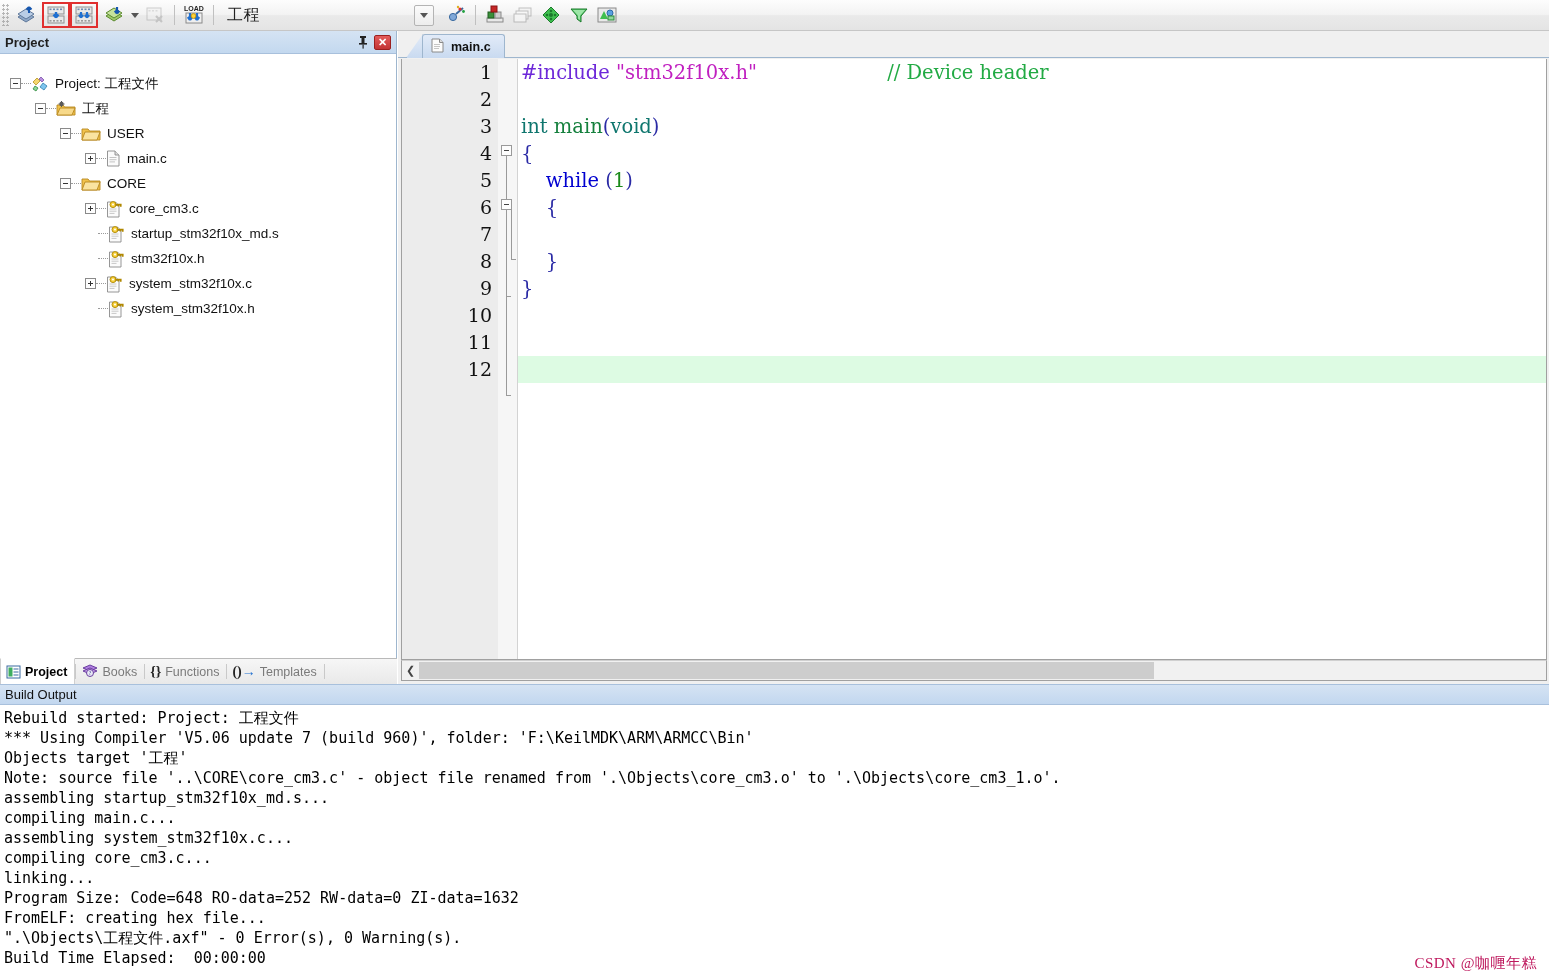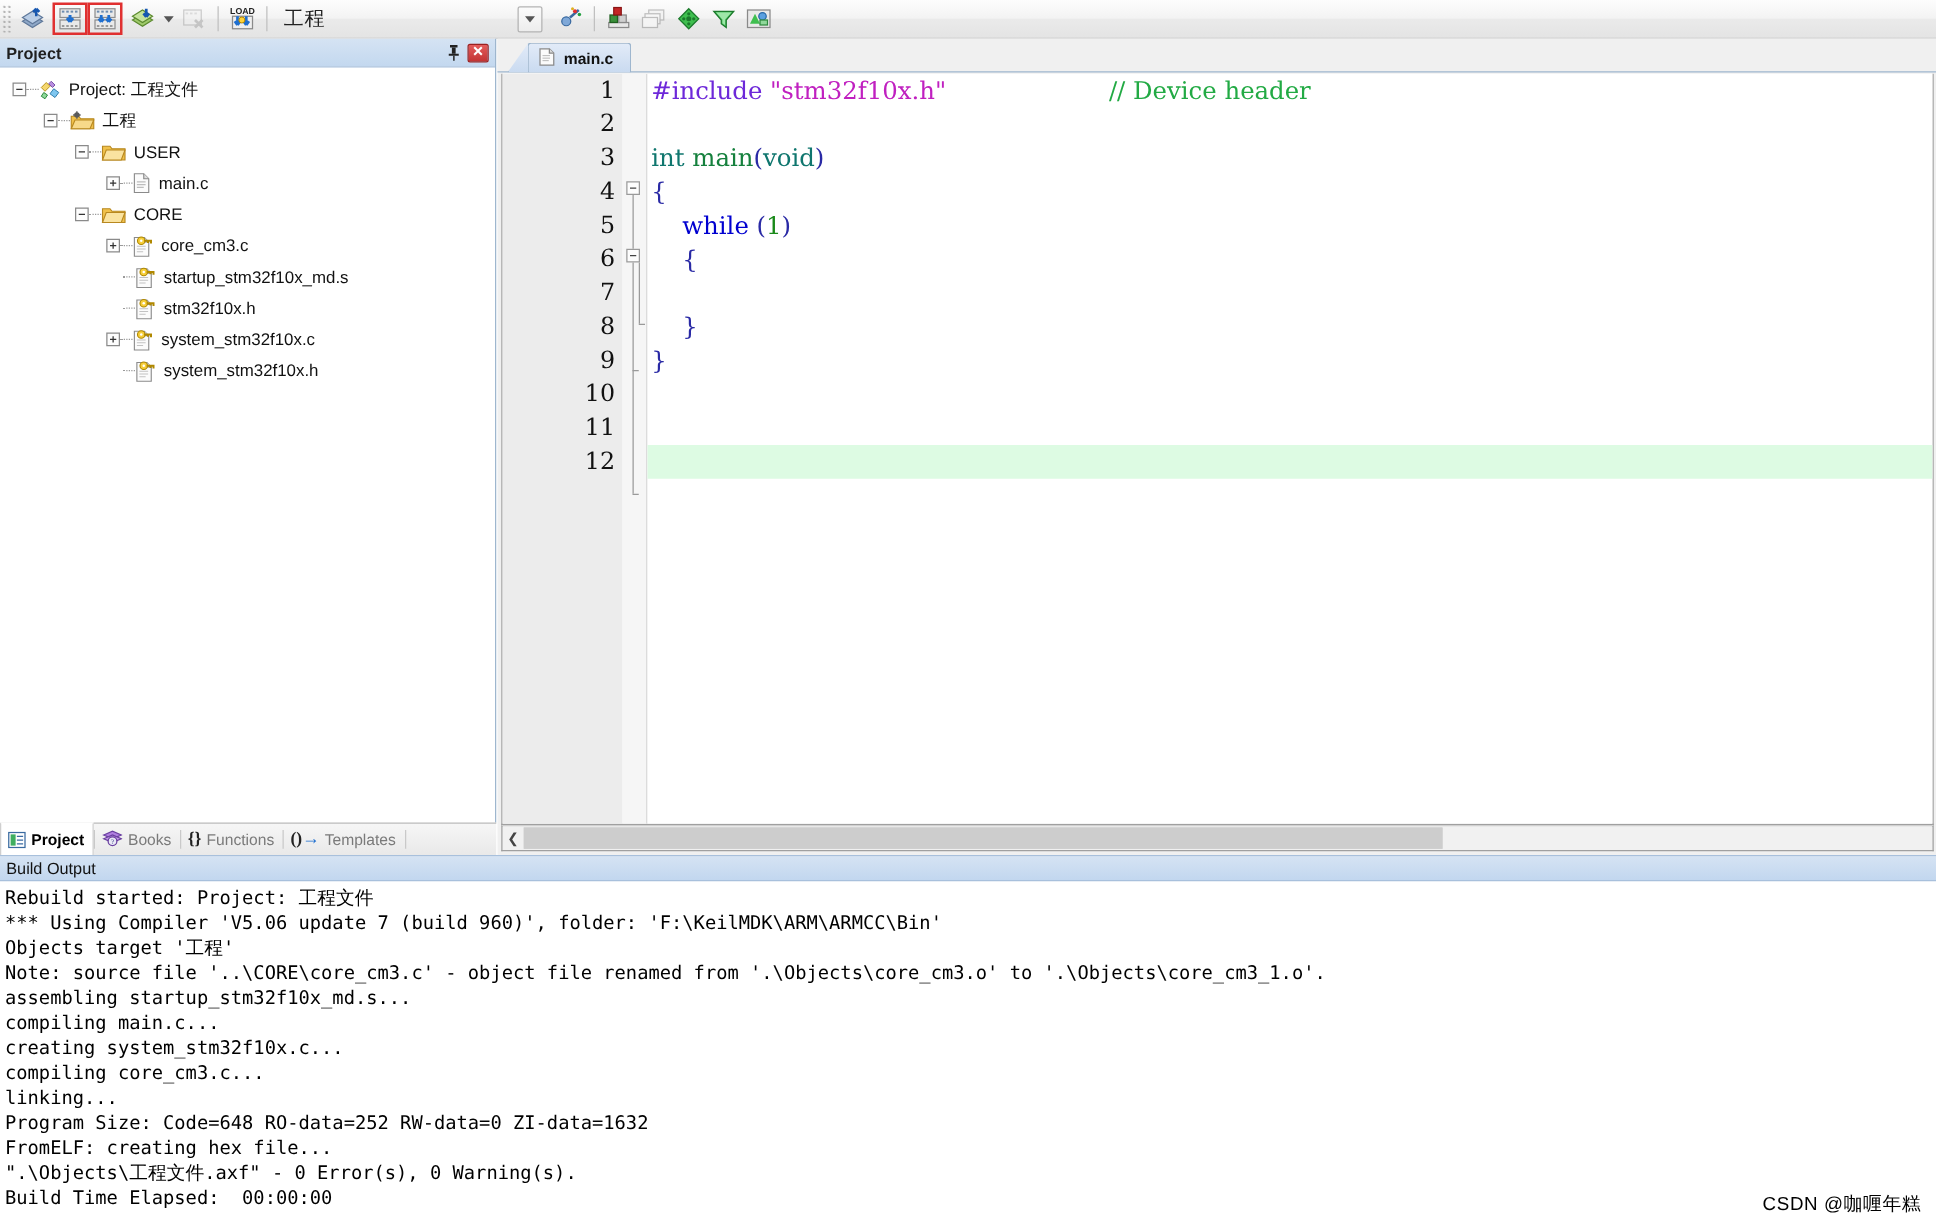--- a/index.html
+++ b/index.html
@@ -116,21 +116,21 @@
     border-radius: 2px;
     display: flex; align-items: center; justify-content: center;
     color: #fff;
     font-size: 11px;
     font-weight: bold;
     line-height: 1;
     margin-right: 5px;
     box-sizing: border-box;
   }
   #project-tree {
-    padding-top: 5px;
+    padding-top: 17px;
     font-size: 13.5px;
     color: #111;
     height: 572px;
     overflow: hidden;
     position: relative;
   }
   .tree-row {
     height: 25px;
     display: flex;
     align-items: center;
@@ -383,22 +383,22 @@
     font-family: "DejaVu Sans Mono", monospace;
     font-size: 15px;
     line-height: 20px;
     color: #000;
     white-space: pre;
   }
   #watermark {
     position: absolute;
     right: 12px; bottom: 7px;
     font-size: 15px;
-    color: #000000;
-    font-family: Liberation Sans, sans-serif;
+    color: #be185d;
+    font-family: Liberation Serif, serif;
     letter-spacing: .5px;
   }
 </style>
 </head>
 <body>
 
 <div id="toolbar">
   <div class="tb-grip"></div>
 
   <div class="tb-btn">
@@ -853,21 +853,21 @@
   <div id="build-header">
     <span>Build Output</span>
   </div>
   <div id="build-body">
       <div class="bline">Rebuild started: Project: 工程文件</div>
       <div class="bline">*** Using Compiler 'V5.06 update 7 (build 960)', folder: 'F:\KeilMDK\ARM\ARMCC\Bin'</div>
       <div class="bline">Objects target '工程'</div>
       <div class="bline">Note: source file '..\CORE\core_cm3.c' - object file renamed from '.\Objects\core_cm3.o' to '.\Objects\core_cm3_1.o'.</div>
       <div class="bline">assembling startup_stm32f10x_md.s...</div>
       <div class="bline">compiling main.c...</div>
-      <div class="bline">creating system_stm32f10x.c...</div>
+      <div class="bline">assembling system_stm32f10x.c...</div>
       <div class="bline">compiling core_cm3.c...</div>
       <div class="bline">linking...</div>
       <div class="bline">Program Size: Code=648 RO-data=252 RW-data=0 ZI-data=1632</div>
       <div class="bline">FromELF: creating hex file...</div>
       <div class="bline">".\Objects\工程文件.axf" - 0 Error(s), 0 Warning(s).</div>
       <div class="bline">Build Time Elapsed:  00:00:00</div>
     </div>
 </div>
 
 <div id="watermark">CSDN @咖喱年糕</div>

